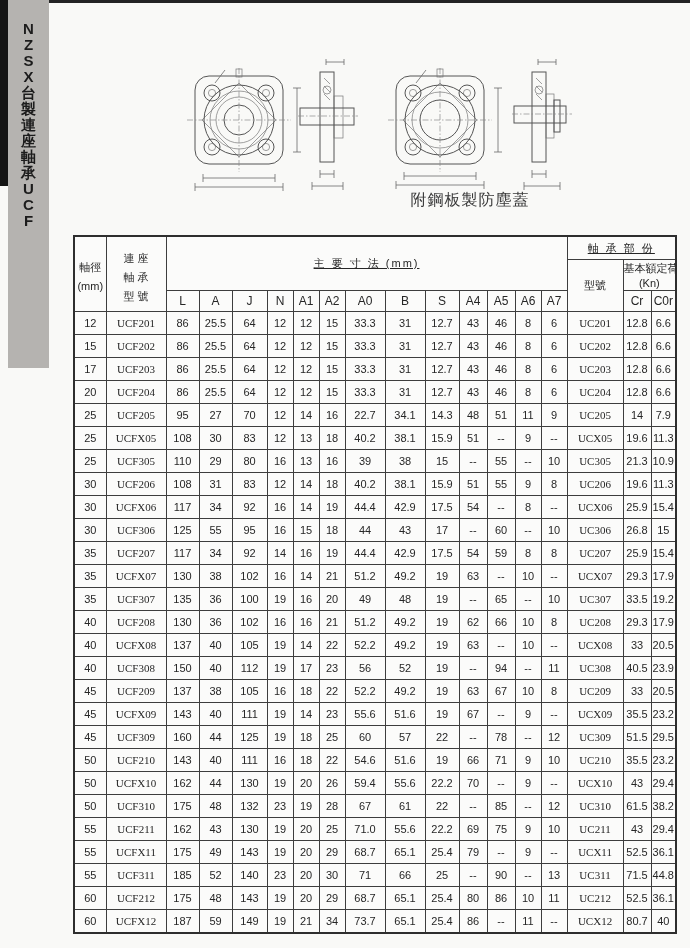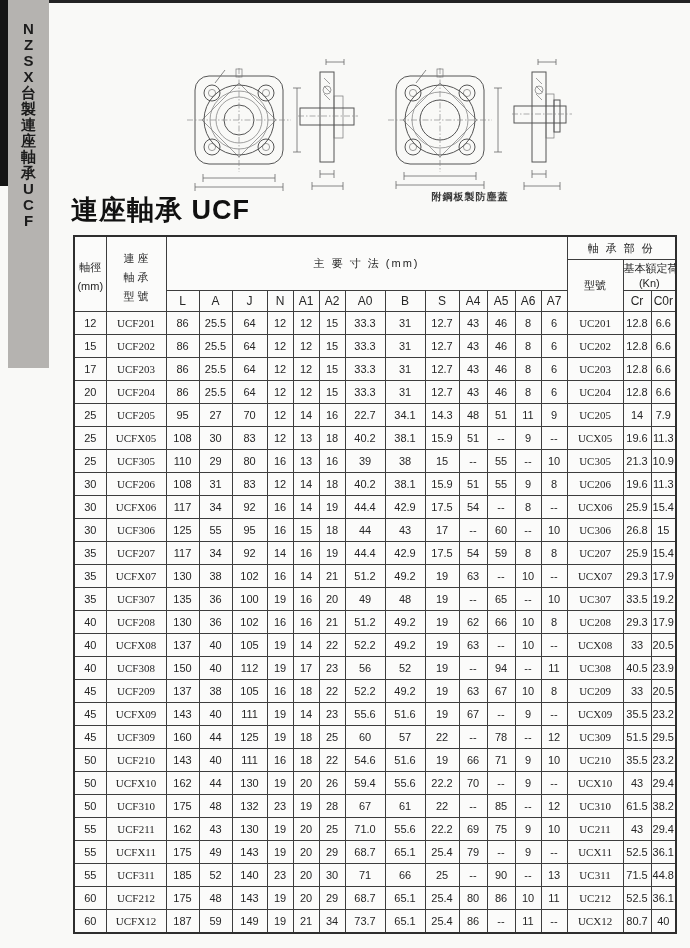--- a/index.html
+++ b/index.html
@@ -14,39 +14,39 @@
   .v-text{padding-top:21px;display:flex;flex-direction:column;align-items:center;}
   .v-char{font-size:15px;line-height:16px;font-weight:600;color:#1c1c1c;}
   .page-title{
     position:absolute;left:71px;top:192px;font-size:27px;font-weight:bold;
     color:#111;letter-spacing:1px;white-space:nowrap;
   }
   .drawing{position:absolute;}
   .drawing svg{display:block;}
   .draw-caption{
     position:absolute;left:408px;top:190px;width:124px;text-align:center;
-    font-size:10px;color:#3a3a3a;letter-spacing:1px;font-weight:bold;
+    font-size:16px;color:#3a3a3a;letter-spacing:1px;
   }
   table.spec{
     position:absolute;left:73px;top:235px;width:602px;
     border-collapse:collapse;table-layout:fixed;
     border:2px solid #2e2e2e;background:#fbfbfa;
   }
   table.spec th,table.spec td{
     border:1px solid #3d3d3d;text-align:center;vertical-align:middle;
     padding:0;font-size:11px;color:#262626;font-weight:normal;
     overflow:hidden;white-space:nowrap;
   }
   table.spec td{height:22px;}
   tr.hrow1 th{height:22px;}
   tr.hrow2 th{height:28px;}
   tr.hrow3 th{height:20px;font-size:12px;}
   th.stack{vertical-align:top;}
   th.stack .ln{margin-top:6px;line-height:13px;font-size:11px;}
-  th.group{letter-spacing:2px;font-size:12px;}
+  th.group{letter-spacing:2px;font-size:12px;text-decoration:underline;}
   th.load .ln{margin-top:2px;line-height:13px;}
   .model{font-size:11px;font-family:Liberation Serif, serif;}
   .dimline{stroke:#6a6a6a;stroke-width:0.8;}
   .outline{stroke:#555;stroke-width:1;fill:none;}
   .thin{stroke:#777;stroke-width:0.7;fill:none;}
   .center-dash{stroke:#8a8a8a;stroke-width:0.7;stroke-dasharray:6 2 1.5 2;fill:none;}
 </style>
 </head>
 <body>
 
@@ -172,21 +172,20 @@
       <line class="dimline" x1="20" y1="114" x2="20" y2="122"></line>
       <line class="dimline" x1="34" y1="114" x2="34" y2="122"></line>
       <line class="dimline" x1="12" y1="130" x2="48" y2="130"></line>
       <line class="dimline" x1="12" y1="126" x2="12" y2="134"></line>
       <line class="dimline" x1="48" y1="126" x2="48" y2="134"></line>
     </svg>
   </div>
 
   <div class="draw-caption">附鋼板製防塵蓋</div>
 
-  <div class="page-title">連座軸承 UCF</div>
 
   <table class="spec">
     <colgroup>
       <col style="width:32px">
         <col style="width:60px">
         <col style="width:33px">
         <col style="width:33px">
       <col style="width:35px">
         <col style="width:26px">
         <col style="width:26px">

